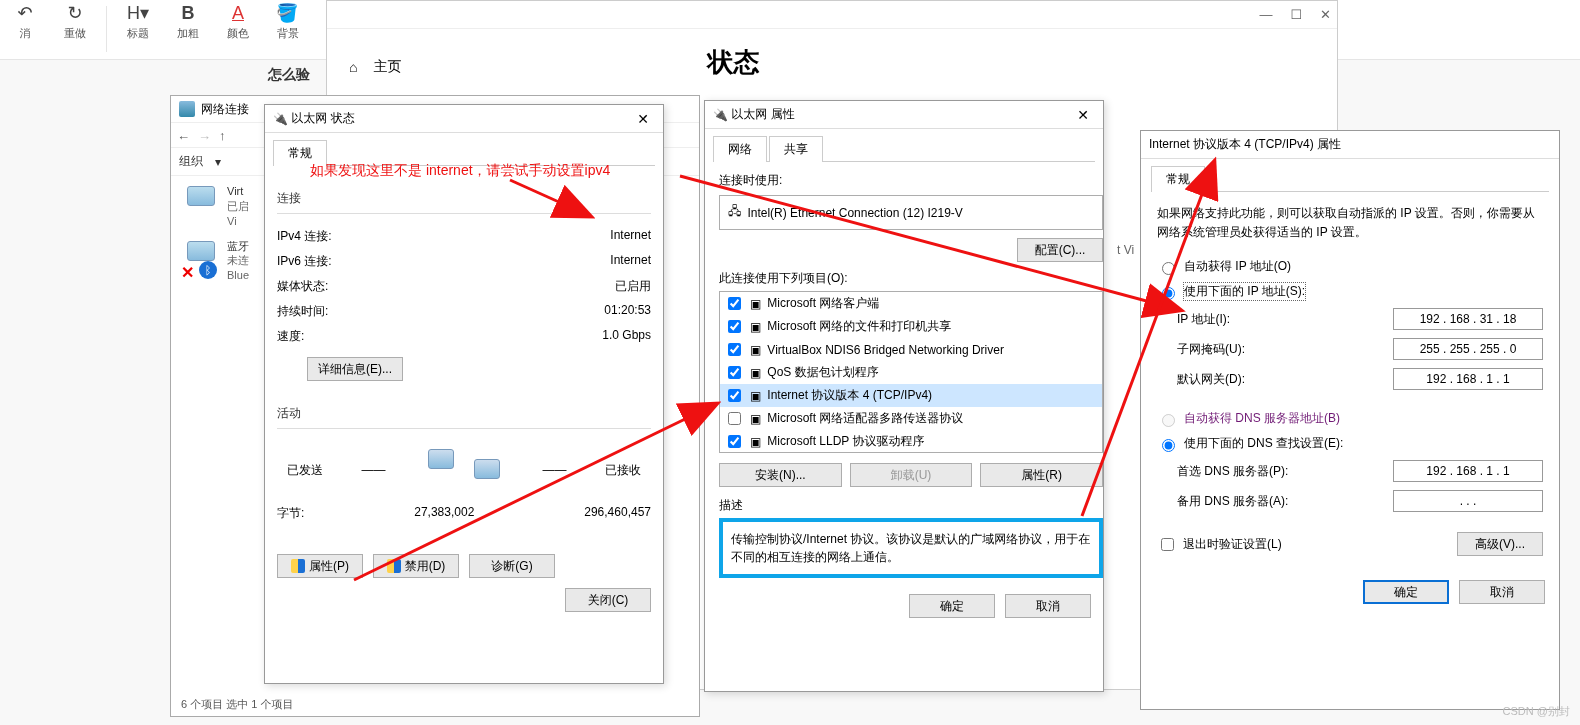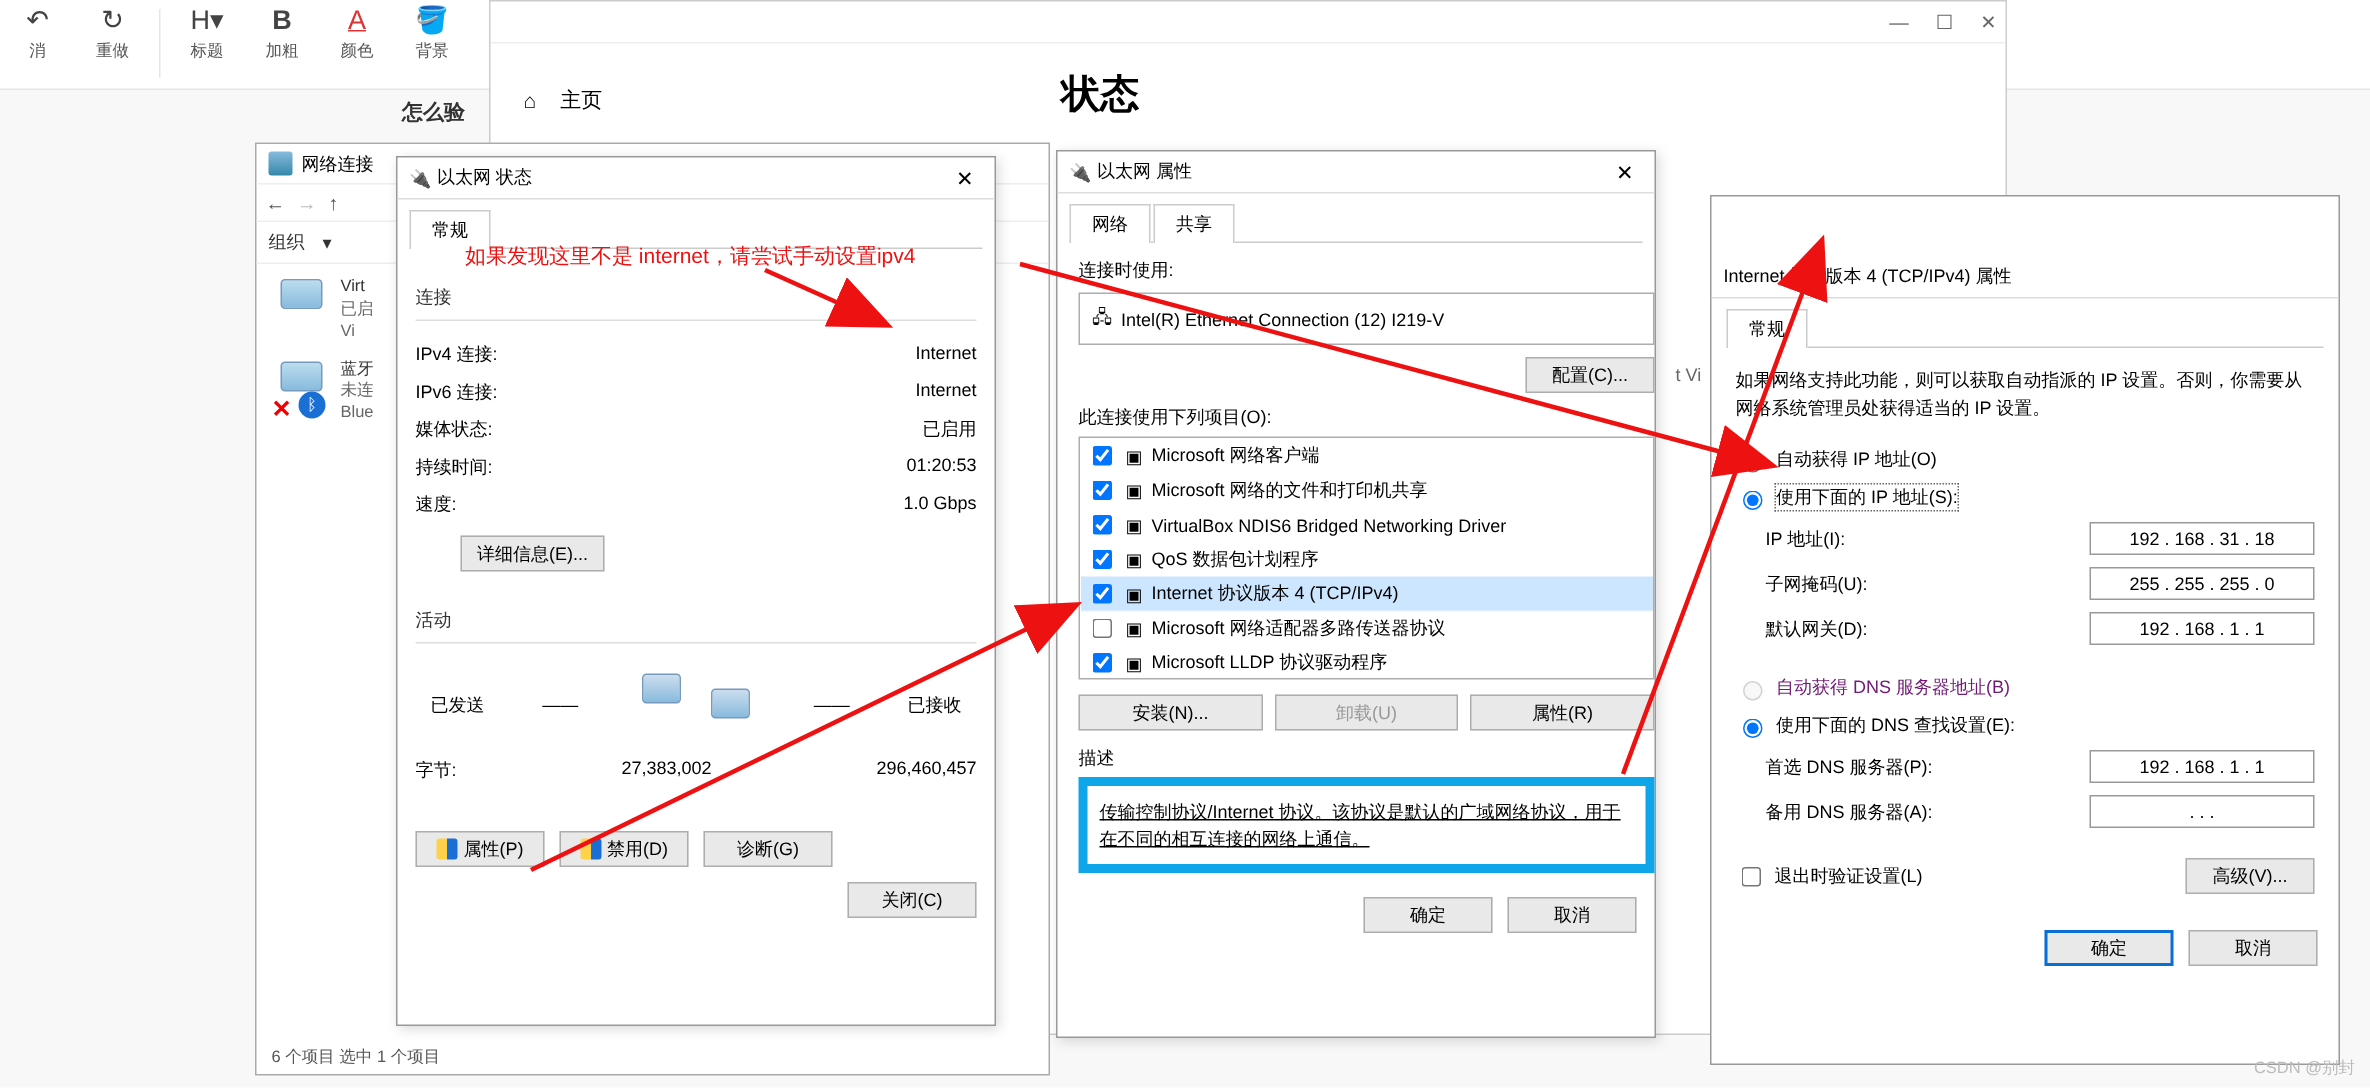--- a/index.html
+++ b/index.html
@@ -43,21 +43,21 @@
 .btn-row { display:flex; gap:10px; justify-content:flex-start; padding:4px 12px;}
 .btn-row.right { justify-content:flex-end; padding:6px 12px 10px 0;}
 .activity { display:flex; align-items:center; justify-content:space-between; padding:6px 10px;}
 .activity .mid { width:80px; height:50px; position:relative;}
 .mon { width:26px;height:20px;background:linear-gradient(#cde,#8bd);border:1px solid #79b;border-radius:3px;position:absolute;}
 .shield { display:inline-block; width:14px;height:14px; margin-right:4px; background:conic-gradient(#1a6fd4 0 50%, #ffd24a 50% 100%); border-radius:2px;}
 .listbox { border:1px solid #adadad; height:162px; overflow-y:scroll; font-size:12px; background:#fff;}
 .listbox .li { display:flex; align-items:center; padding:2px 4px; gap:6px; cursor:pointer;}
 .listbox .li.selected { background:#cde6ff;}
 .listbox input[type=checkbox] { width:13px;height:13px;}
-.desc-box { border:6px solid #0ea5e9; padding:8px; font-size:12px; line-height:1.5; min-height:56px;text-decoration:underline;}
+.desc-box { border:4px solid #0ea5e9; padding:8px; font-size:12px; line-height:1.5; min-height:56px;}
 .ipv4-win { position:absolute; left:1140px; top:130px; width:420px; height:580px; background:#fff; border:1px solid #999;}
 .ipfield { display:flex; align-items:center; justify-content:space-between; padding:4px 0 4px 20px;}
 .ipfield label { font-size:12px;}
 .ipfield .ipbox { width:150px; height:22px; border:1px solid #999; background:#fff; font-size:12px; text-align:center; display:flex;align-items:center;justify-content:center; padding:0 4px;}
 .radio-row { display:flex; align-items:center; gap:6px; padding:4px 0; font-size:12px;}
 .radio-row input { width:13px;height:13px;}
 .check-row { display:flex; align-items:center; gap:6px; font-size:12px;}
 .annotation { position:absolute; color:#e11; font-size:14px; font-weight:500; pointer-events:none;}
 svg.overlay { position:absolute; left:0; top:0; width:1580px; height:725px; pointer-events:none;}
 .watermark { position:absolute; right:10px; bottom:6px; font-size:11px; color:#bbb;}
@@ -289,21 +289,21 @@
     <div style="margin-bottom:4px">描述</div>
     <div class="desc-box">传输控制协议/Internet 协议。该协议是默认的广域网络协议，用于在不同的相互连接的网络上通信。</div>
   </div>
   <div class="btn-row right" style="padding-top:16px">
     <button class="btn">确定</button>
     <button class="btn">取消</button>
   </div>
 </div>
 
 <div class="ipv4-win">
-  <div class="wtitle" style="height:28px;display:flex;align-items:center;padding:0 8px;border-bottom:1px solid #ddd;margin-top:40px;">
+  <div class="wtitle" style="height:28px;display:flex;align-items:center;padding:0 8px;border-bottom:1px solid #ddd;">
       <span>Internet 协议版本 4 (TCP/IPv4) 属性</span>
     </div>
   <div class="tabs" style="margin:6px 10px 0 10px">
       <div class="tab active">常规</div>
     </div>
   <div style="padding:12px 16px;font-size:12px;line-height:1.6">如果网络支持此功能，则可以获取自动指派的 IP 设置。否则，你需要从网络系统管理员处获得适当的 IP 设置。</div>
   <div style="padding:0 16px">
     <div class="radio-row">
         <input type="radio" name="ip" style="">
         <label>自动获得 IP 地址(O)</label>

